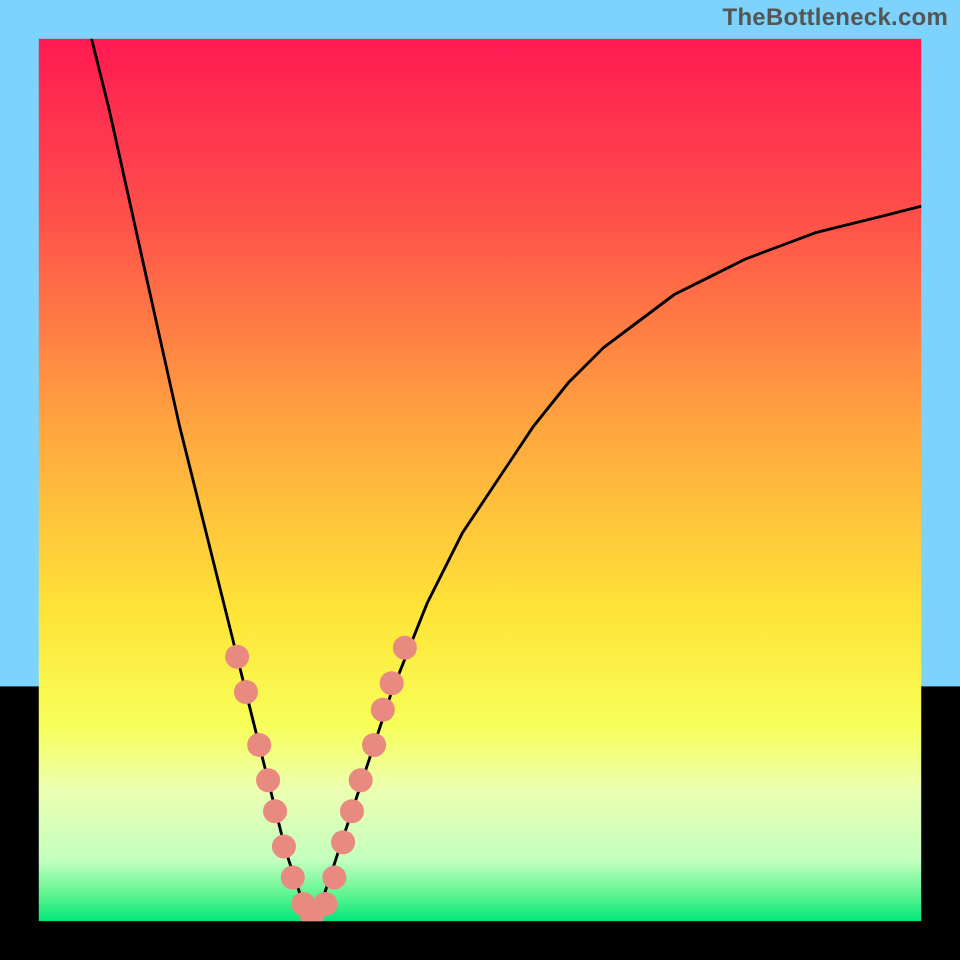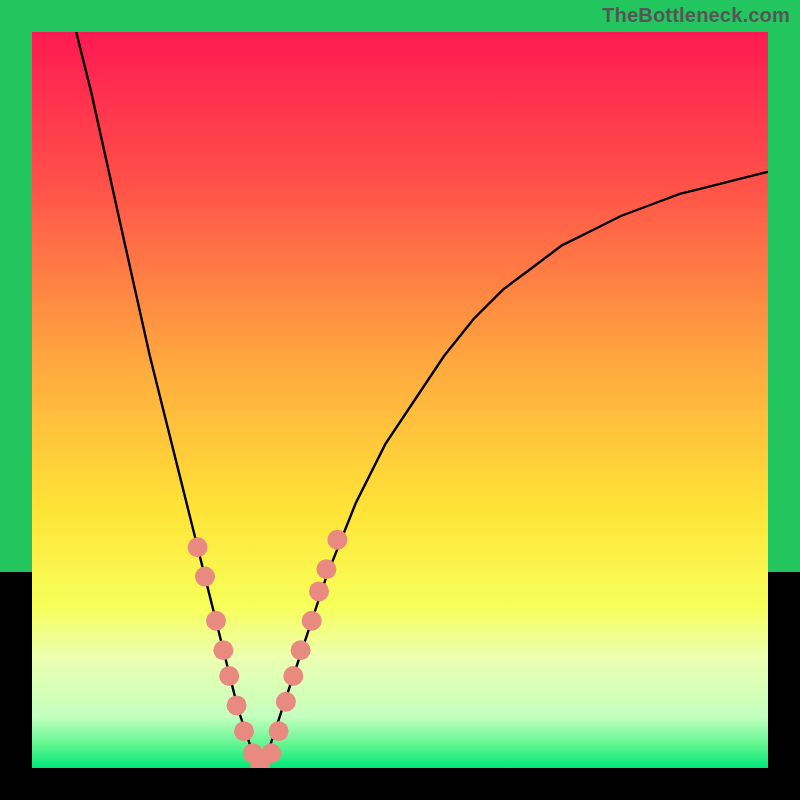--- a/index.html
+++ b/index.html
@@ -8,21 +8,21 @@
     width: 800px;
     height: 800px;
     overflow: hidden;
     background: #000;
     font-family: Arial, Helvetica, sans-serif;
   }
   .frame {
     position: relative;
     width: 800px;
     height: 572px;
-    background: #22c55e;
+    background: #7dd3fc;
   }
   .plot-area {
     position: absolute;
     left: 32px;
     top: 32px;
     width: 736px;
     height: 736px;
     overflow: hidden;
   }
   .gradient {

